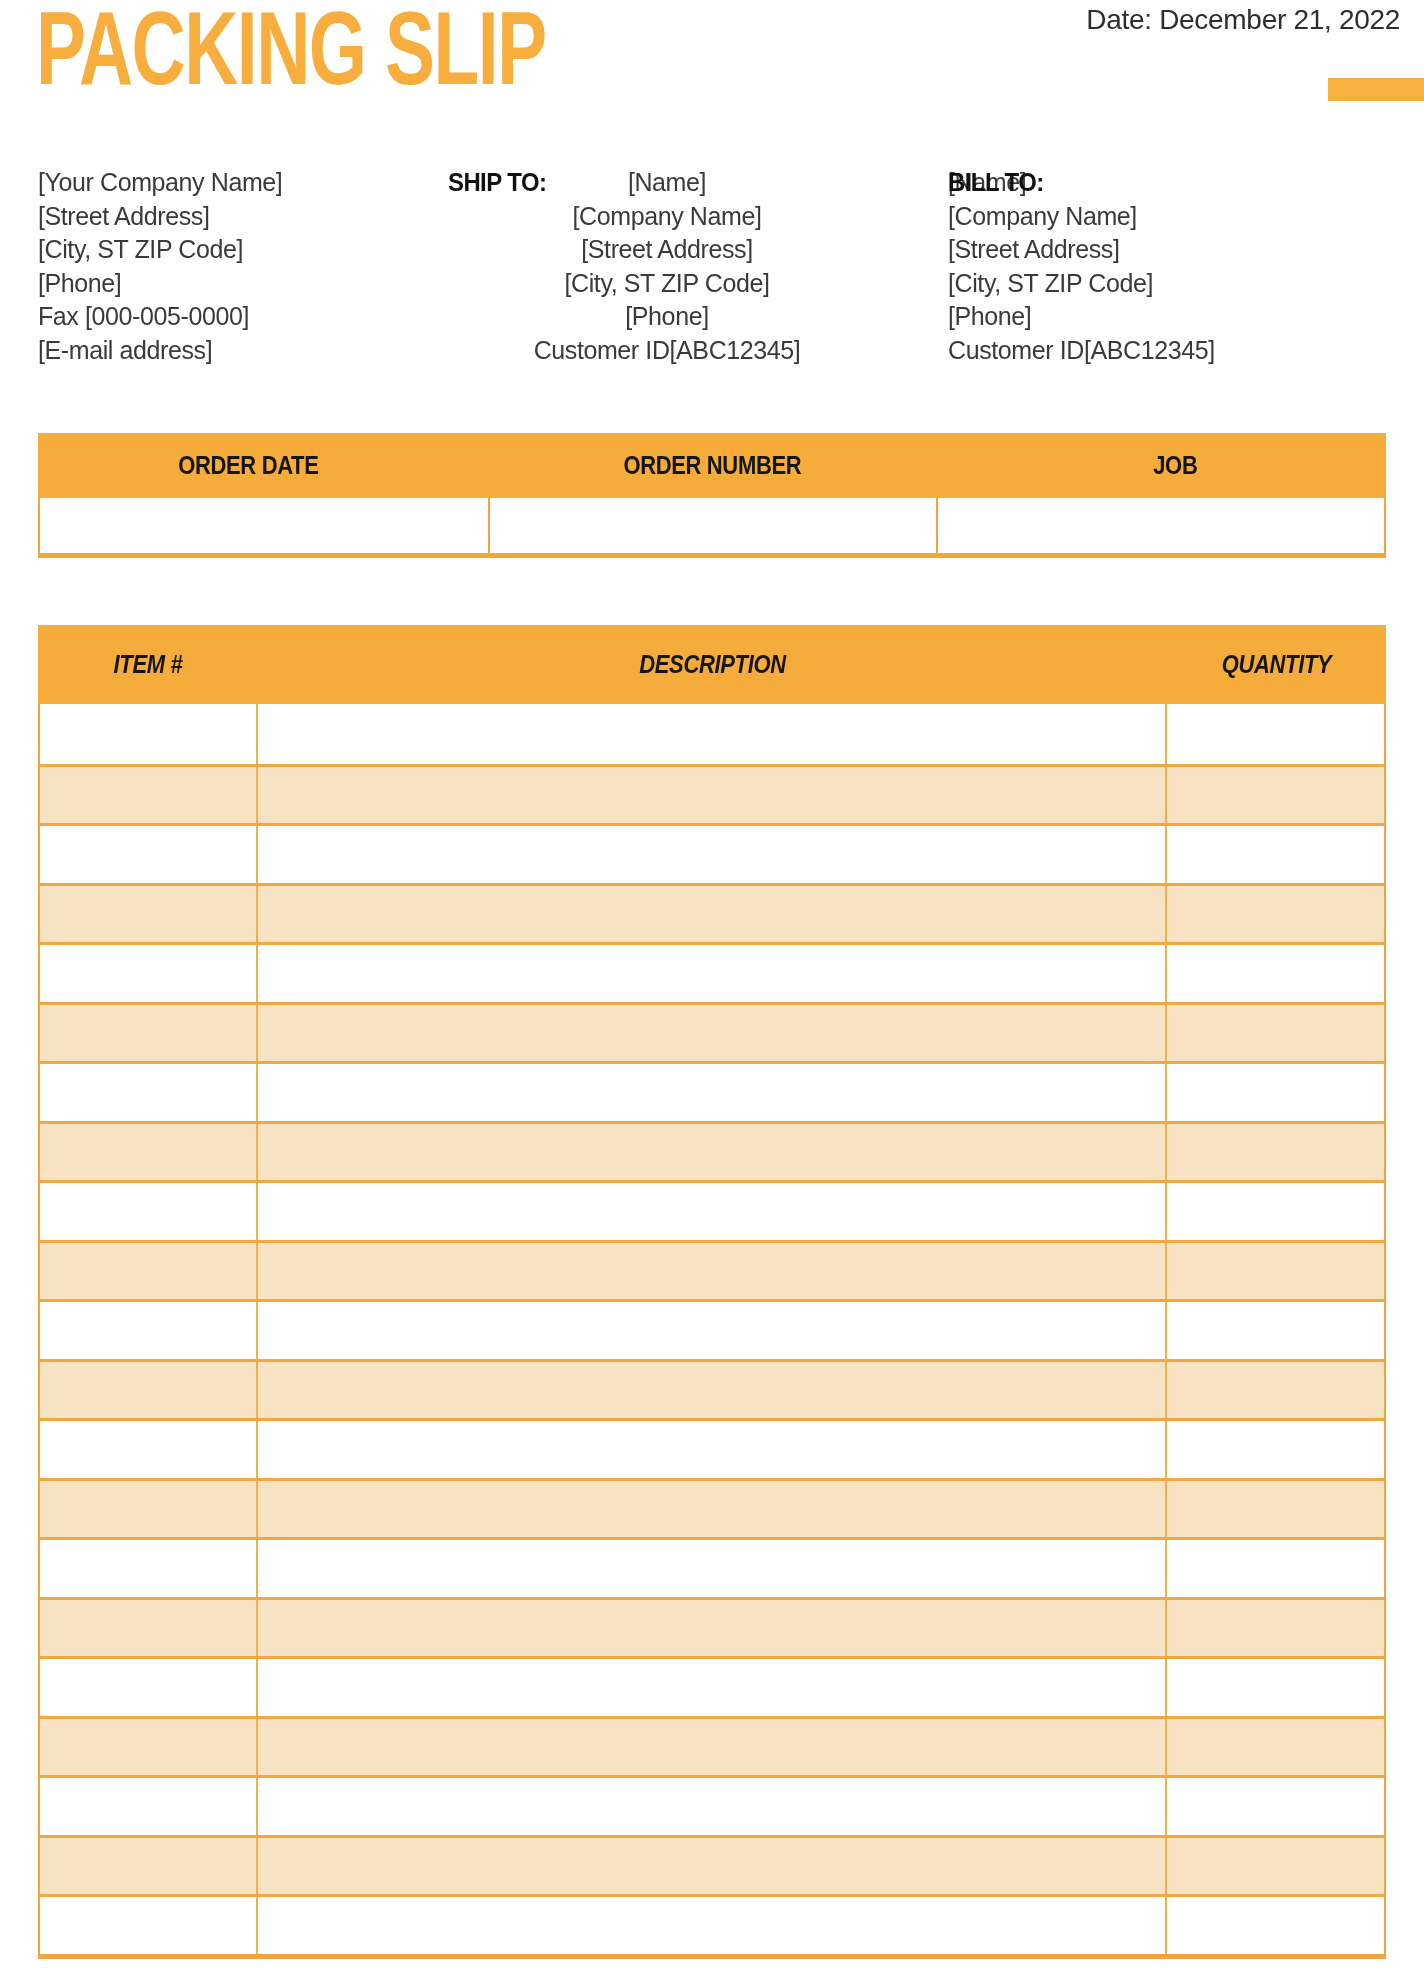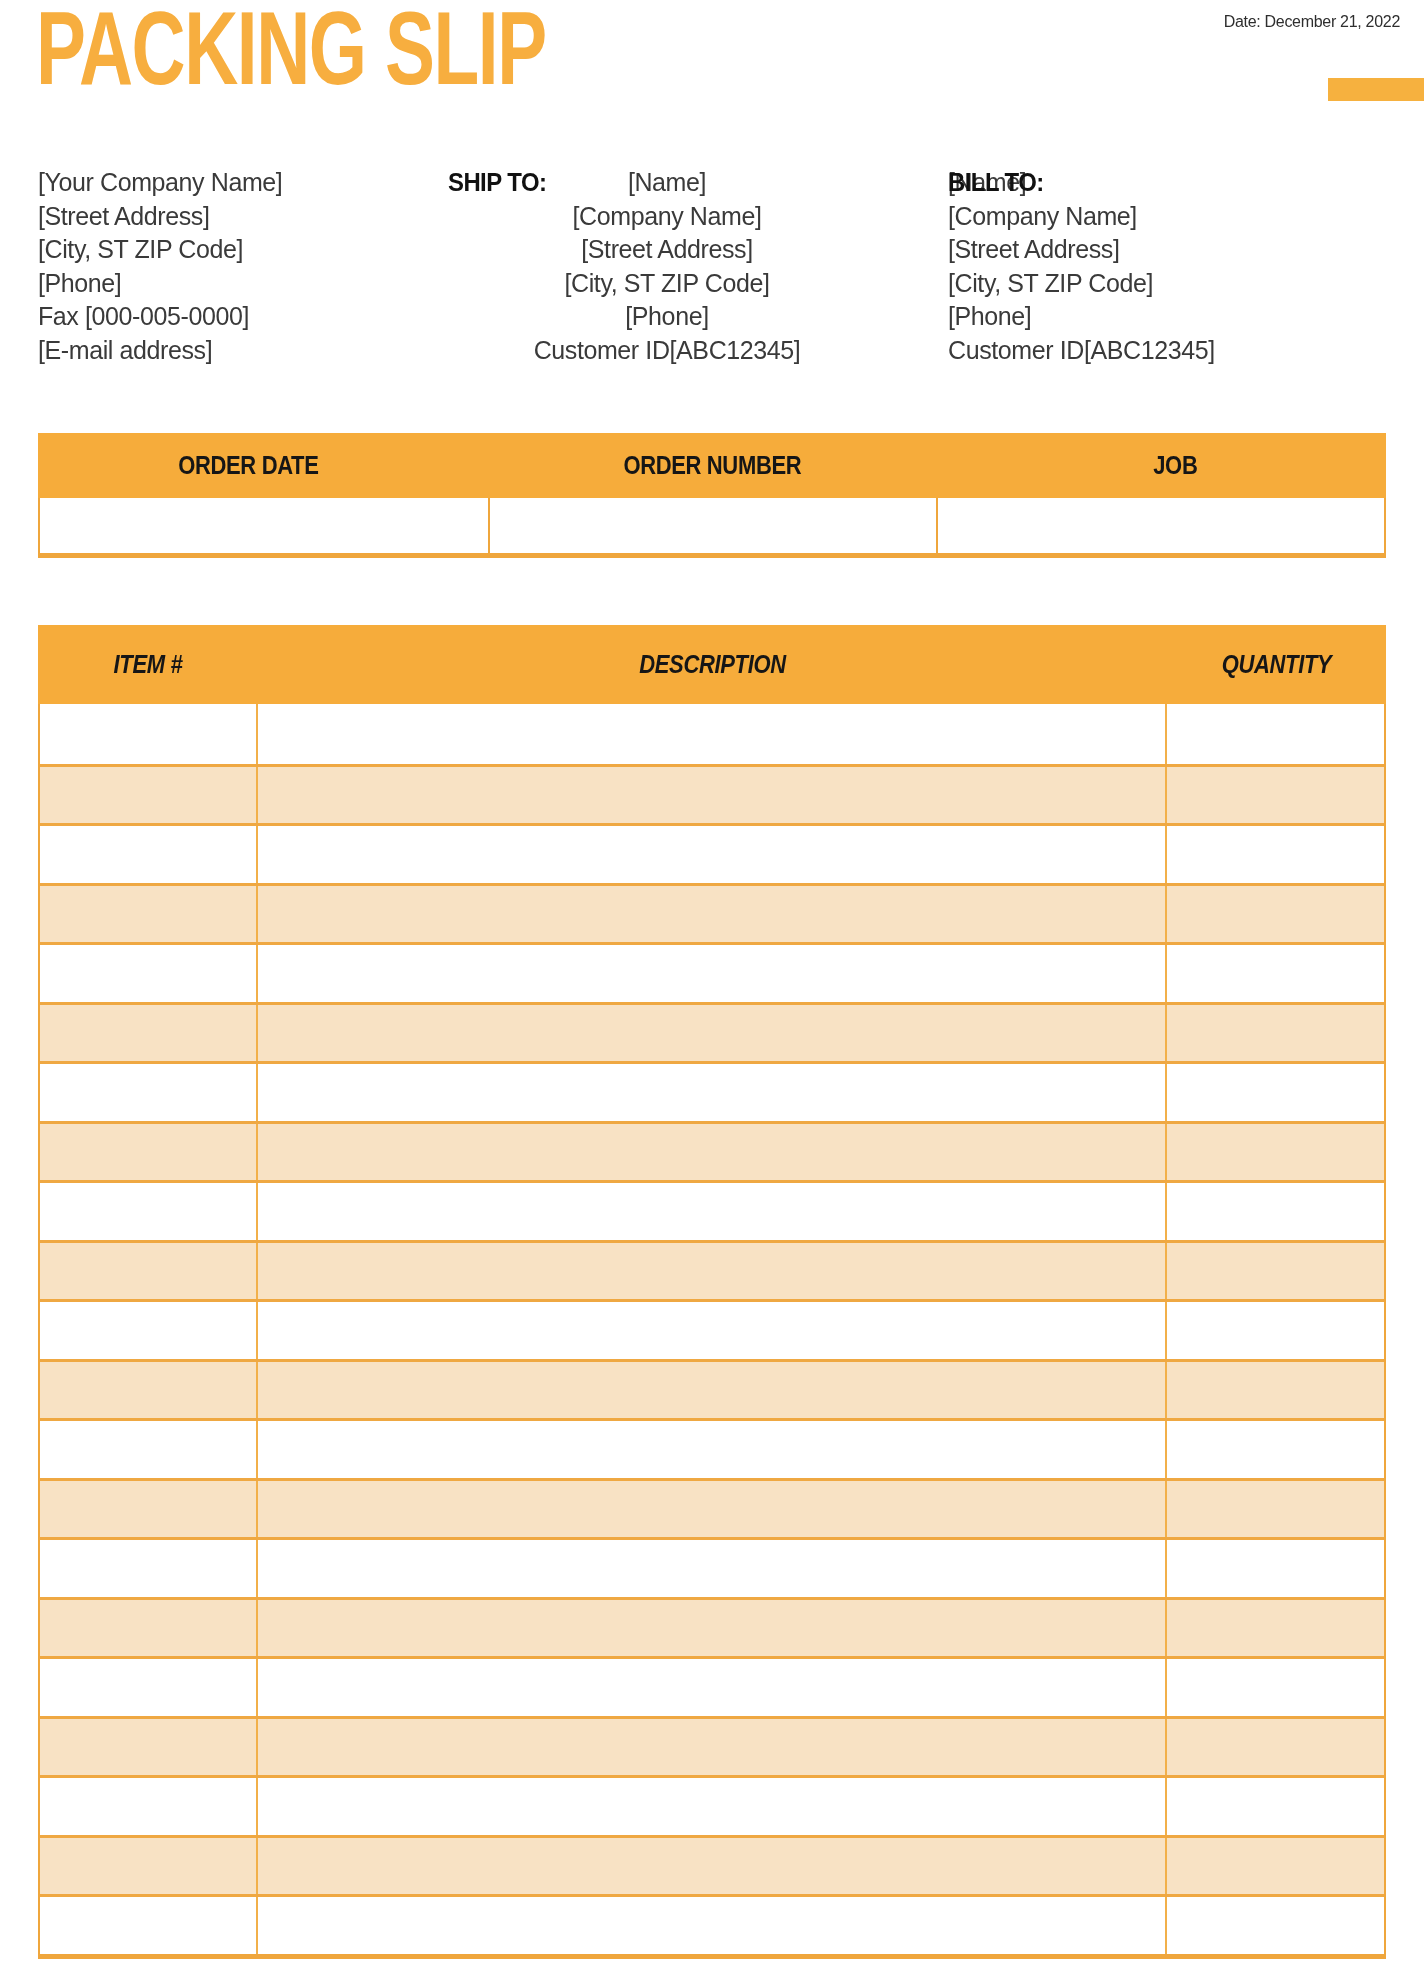--- a/index.html
+++ b/index.html
@@ -12,22 +12,22 @@
   .page { position:absolute; inset:0; }
 
   
   .title {
     position:absolute; left:36px; top:-6px;
     font-size:104px; font-weight:700; letter-spacing:-2px;
     line-height:1.05; color:#F7AE3F; white-space:nowrap;
     transform:scaleX(0.72); transform-origin:left top;
   }
   .doc-date {
-    position:absolute; top:13px; right:24px;
-    font-size:16px; letter-spacing:-0.3px; color:#2e2e2e;
+    position:absolute; top:4px; right:24px;
+    font-size:28px; letter-spacing:-0.3px; color:#2e2e2e;
   }
   .accent-bar {
     position:absolute; top:78px; right:0; width:96px; height:23px;
     background:#F6B13F;
   }
 
   
   .addresses { position:absolute; top:166px; left:0; right:0; height:205px; }
   .addr-col { position:absolute; top:0; font-size:25px; letter-spacing:-0.4px;
               color:#3a3a3a; line-height:33.5px; }

